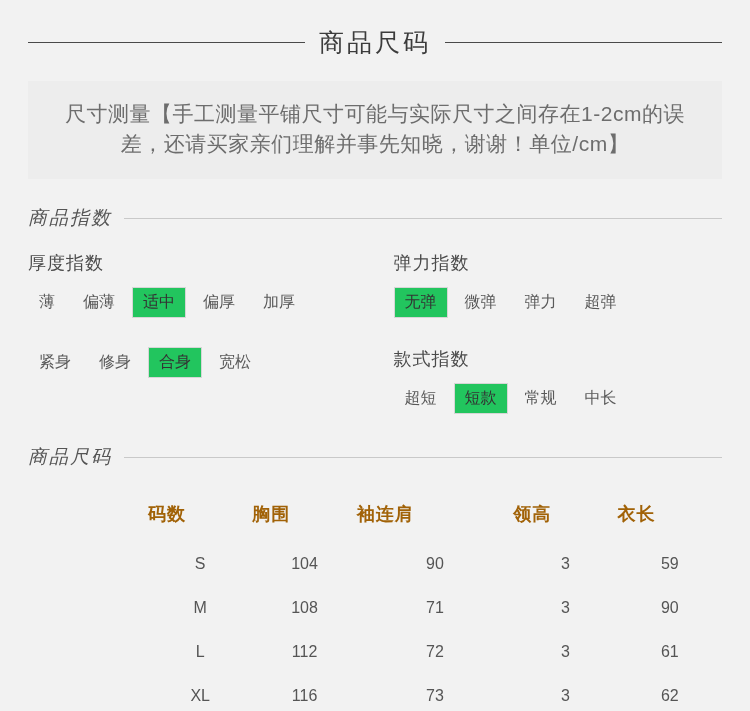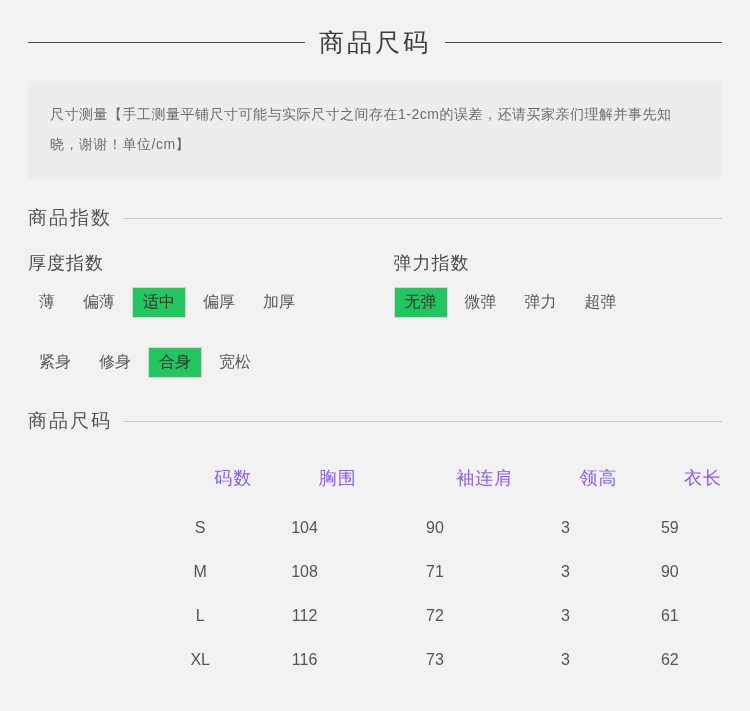--- a/index.html
+++ b/index.html
@@ -43,31 +43,33 @@
 
   
   .notice {
     margin: 22px 28px 0 28px;
     background: #ededed;
     padding: 18px 22px 20px 22px;
     box-sizing: border-box;
   }
   .notice p {
     margin: 0;
-    font-size: 14px;
+    font-size: 21px;
     line-height: 30px;
     color: #6d6d6d;
     letter-spacing: 0.5px;
+    text-align: center;
   }
 
   
   .section-head {
     display: flex;
     align-items: center;
     margin: 26px 28px 0 28px;
+    font-style: italic;
   }
   .section-head .label {
     font-size: 19px;
     color: #555;
     letter-spacing: 2px;
     white-space: nowrap;
     padding-right: 12px;
   }
   .section-head .rule {
     flex: 1 1 auto;
@@ -115,24 +117,24 @@
   }
 
   
   .size-table {
     margin: 18px 28px 0 28px;
     width: calc(750px - 56px);
     border-collapse: collapse;
   }
   .size-table th {
     font-size: 18px;
-    font-weight: normal;
-    color: #8b5cf6;
+    font-weight: bold;
+    color: #a16207;
     padding: 14px 0 16px 0;
-    text-align: right;
+    text-align: left;
     letter-spacing: 1px;
   }
   .size-table td {
     font-size: 16px;
     color: #555;
     padding: 13px 0;
     text-align: center;
   }
   .size-table th.spacer, .size-table td.spacer {
     width: 120px;
@@ -183,20 +185,29 @@
 
     <div class="index-cell">
       <div class="opt-row">
         <span class="opt">紧身</span>
         <span class="opt">修身</span>
         <span class="opt selected">合身</span>
         <span class="opt">宽松</span>
       </div>
     </div>
 
+    <div class="index-cell right">
+      <div class="index-title">款式指数</div>
+      <div class="opt-row">
+        <span class="opt">超短</span>
+        <span class="opt selected">短款</span>
+        <span class="opt">常规</span>
+        <span class="opt">中长</span>
+      </div>
+    </div>
 
   </div>
 
   <div class="section-head" style="margin-top:30px;">
     <div class="label">商品尺码</div>
     <div class="rule"></div>
   </div>
 
   <table class="size-table">
     <thead>

